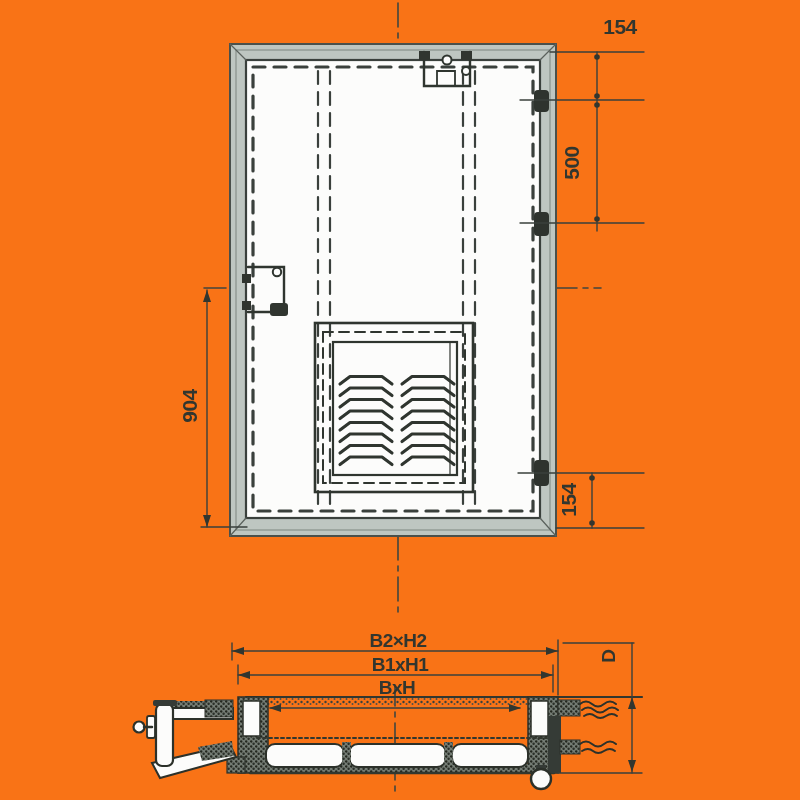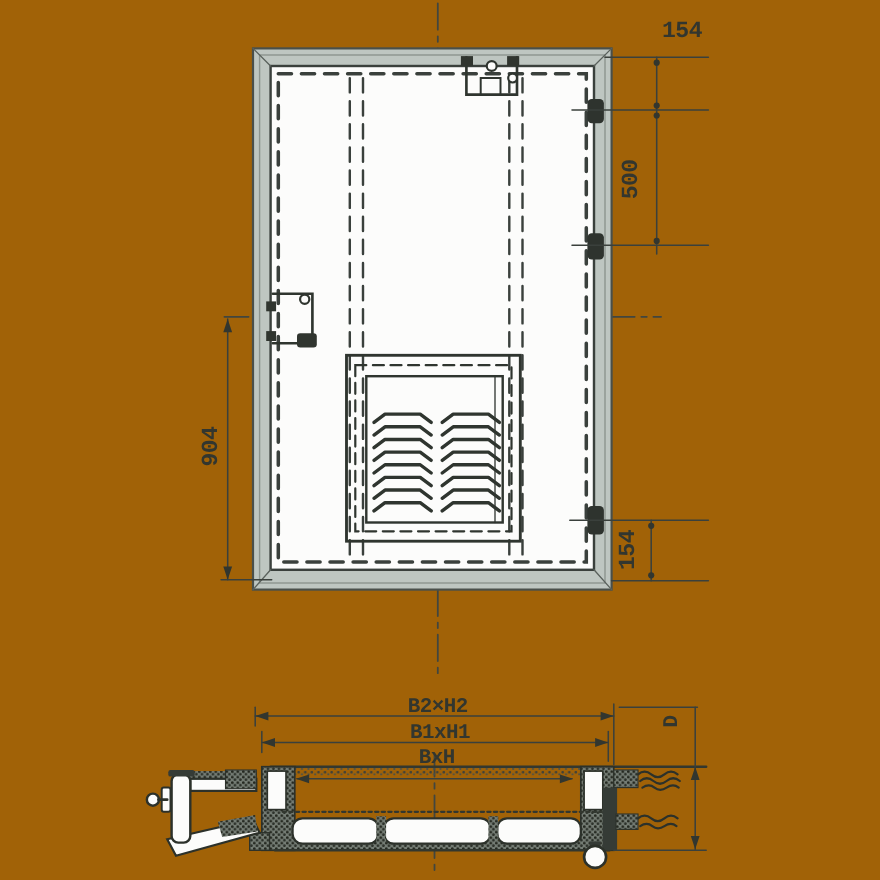--- a/index.html
+++ b/index.html
@@ -1,17 +1,17 @@
 <!DOCTYPE html>
 <html><head>
 <meta charset="utf-8">
 <style>
   html,body{margin:0;padding:0;background:#ffffff;}
-  .page{position:relative;width:800px;height:800px;background:#a16207;overflow:hidden;
-        font-family:Liberation Mono, monospace;}
+  .page{position:relative;width:800px;height:800px;background:#f97316;overflow:hidden;
+        font-family:Liberation Sans, sans-serif;}
   svg{display:block;}
   text{fill:#32362f;}
   .dim-num{font-size:21px;font-weight:700;letter-spacing:-0.5px;}
   .dim-lbl{font-size:19px;font-weight:700;letter-spacing:-0.5px;}
 </style>
 </head>
 <body>
 
 <div class="page">
 <svg width="800" height="800" viewBox="0 0 800 800">

